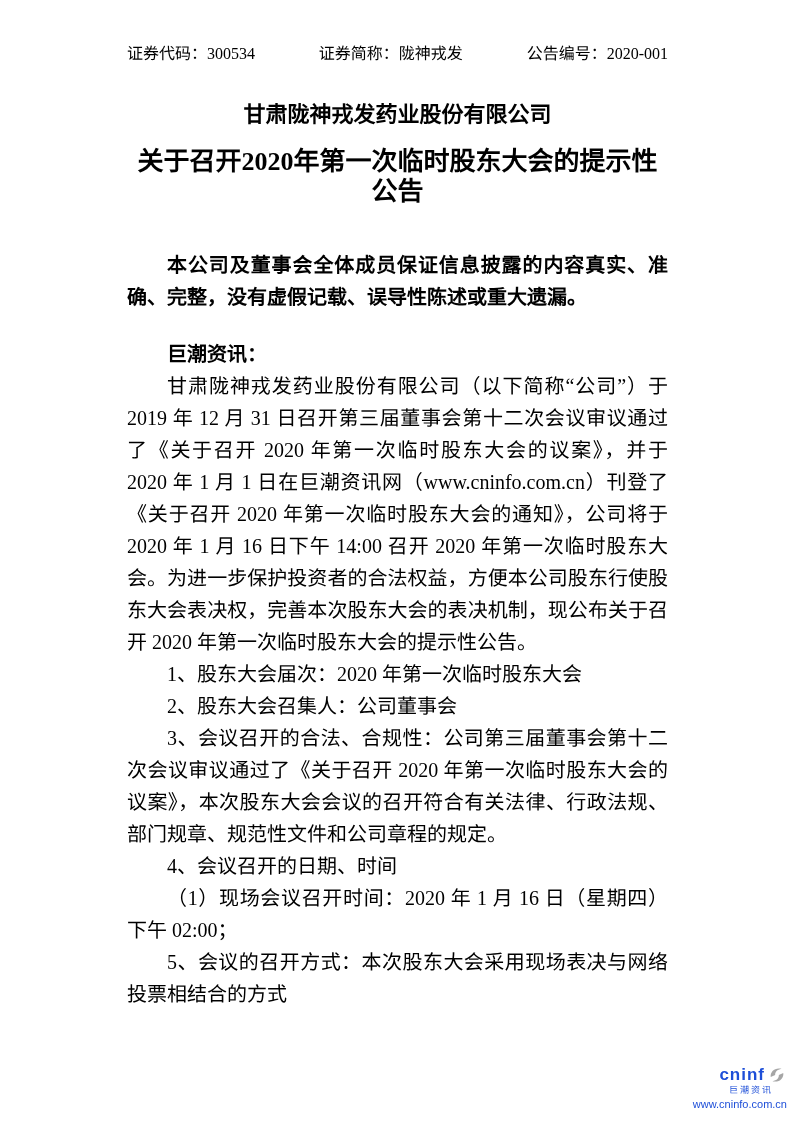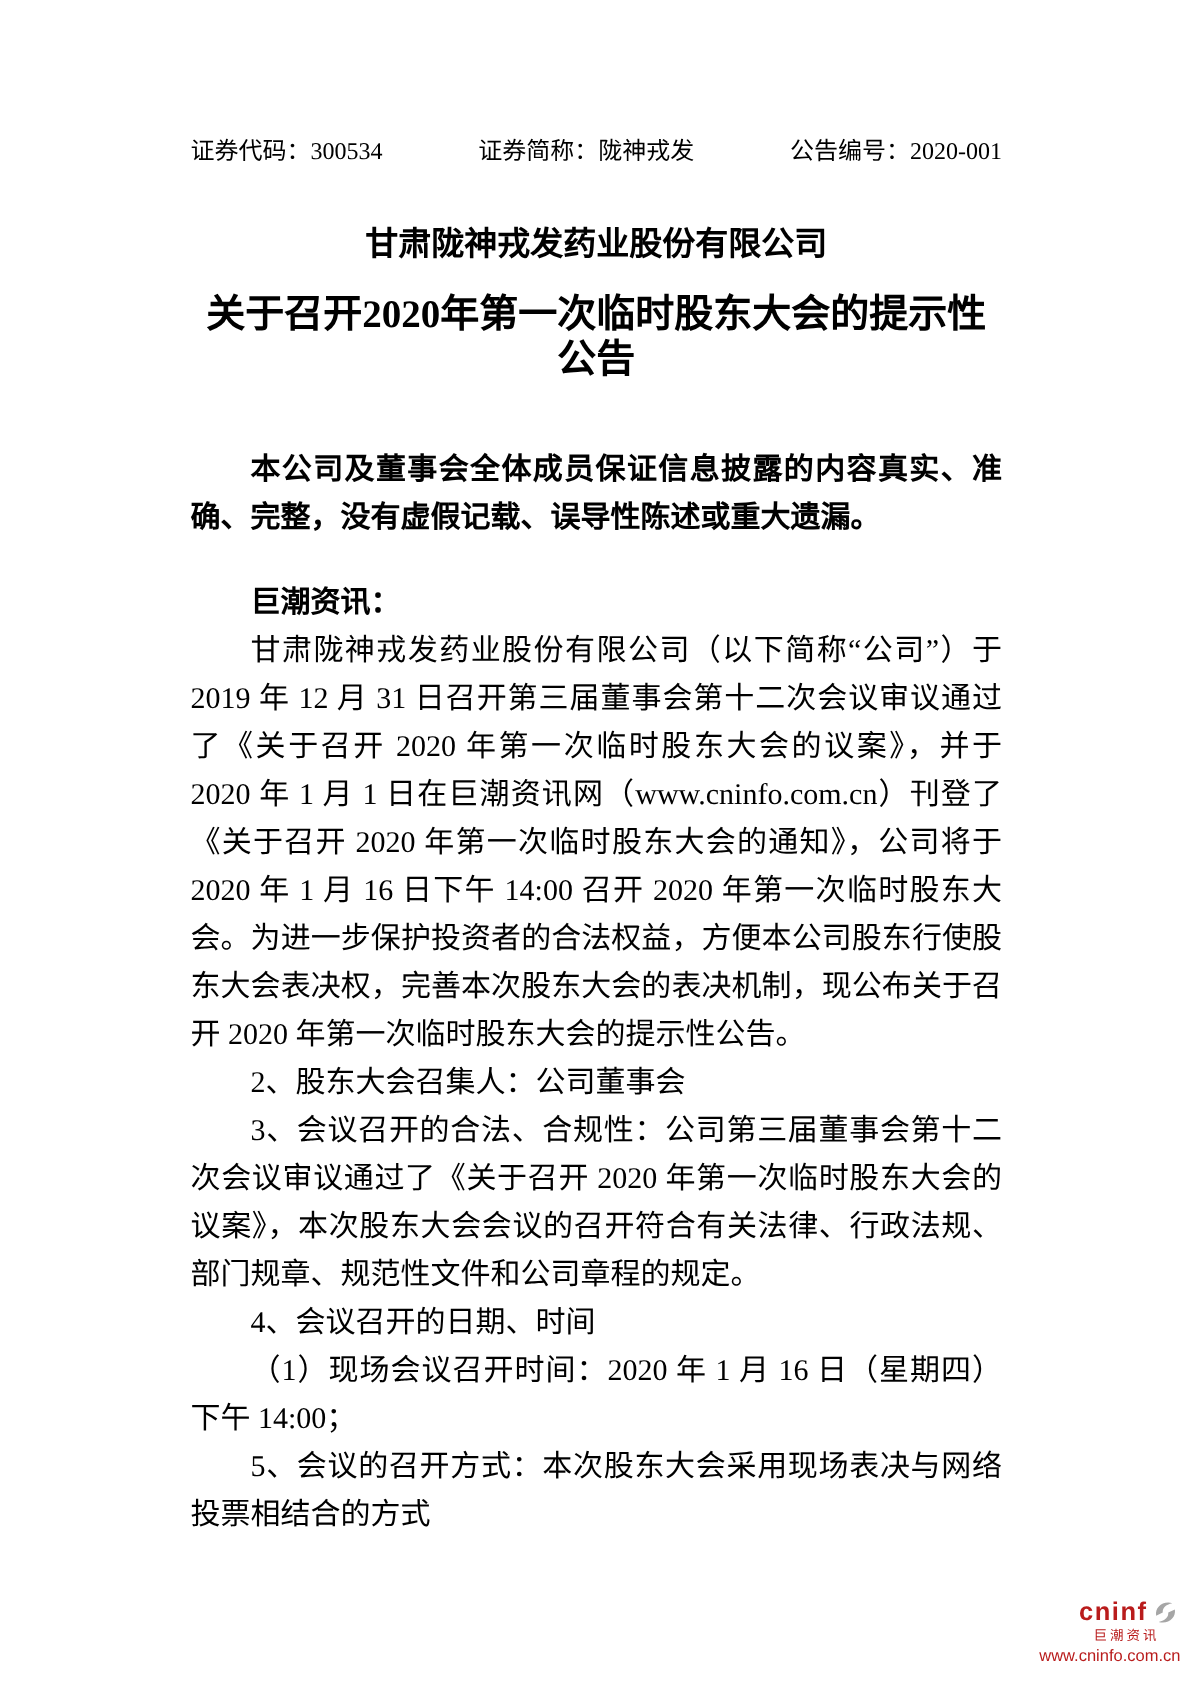--- a/index.html
+++ b/index.html
@@ -6,21 +6,21 @@
     margin: 0;
     padding: 0;
     background: #ffffff;
   }
   .page {
     position: relative;
     width: 793px;
     height: 1122px;
     background: #ffffff;
     box-sizing: border-box;
-    padding: 92px 125px 0 127px;
+    padding: 44px 125px 0 127px;
     font-family: "Liberation Serif", "DejaVu Serif", serif;
     color: #000000;
     overflow: hidden;
   }
   .header-row {
     display: flex;
     justify-content: space-between;
     align-items: baseline;
     font-size: 16px;
     line-height: 20px;
@@ -53,21 +53,21 @@
     margin-top: 42px !important;
   }
   .special-label {
     margin-top: 25px !important;
   }
   .watermark {
     position: absolute;
     right: 6px;
     bottom: 12px;
     text-align: right;
-    color: #b91c1c;
+    color: #1d4ed8;
     font-family: "Liberation Sans", "DejaVu Sans", sans-serif;
     line-height: 1.1;
   }
   .wm-top {
     display: flex;
     align-items: center;
     justify-content: flex-end;
     gap: 2px;
     font-size: 17px;
     font-weight: bold;
@@ -103,24 +103,25 @@
   <h1 class="title-line1">甘肃陇神戎发药业股份有限公司</h1>
   <h1 class="title-line2">关于召开2020年第一次临时股东大会的提示性公告</h1>
 
   <p class="body bold disclaimer">本公司及董事会全体成员保证信息披露的内容真实、准确、完整，没有虚假记载、误导性陈述或重大遗漏。</p>
 
   <p class="body bold special-label">巨潮资讯：</p>
 
   <p class="body">甘肃陇神戎发药业股份有限公司（以下简称“公司”）于 2019 年 12 月 31 日召开第三届董事会第十二次会议审议通过了《关于召开 2020 年第一次临时股东大会的议案》，并于 2020 年 1 月 1 日在巨潮资讯网（www.cninfo.com.cn）刊登了《关于召开 2020 年第一次临时股东大会的通知》，公司将于 2020 年 1 月 16 日下午 14:00 召开 2020 年第一次临时股东大会。为进一步保护投资者的合法权益，方便本公司股东行使股东大会表决权，完善本次股东大会的表决机制，现公布关于召开 2020 年第一次临时股东大会的提示性公告。</p>
 
 
+  <p class="body">1、股东大会届次：2020 年第一次临时股东大会</p>
   <p class="body">2、股东大会召集人：公司董事会</p>
   <p class="body">3、会议召开的合法、合规性：公司第三届董事会第十二次会议审议通过了《关于召开 2020 年第一次临时股东大会的议案》，本次股东大会会议的召开符合有关法律、行政法规、部门规章、规范性文件和公司章程的规定。</p>
   <p class="body">4、会议召开的日期、时间</p>
-  <p class="body">（1）现场会议召开时间：2020 年 1 月 16 日（星期四）下午 14:00；</p>
+  <p class="body">（1）现场会议召开时间：2020 年 1 月 16 日（星期四）下午 02:00；</p>
   <p class="body">5、会议的召开方式：本次股东大会采用现场表决与网络投票相结合的方式</p>
 
   <div class="watermark">
     <div class="wm-top">
       <span>cninf</span>
       <span class="swirl-icon">
         <svg viewBox="0 0 24 24" width="20" height="20" aria-hidden="true">
           <path d="M4.5 14.5 C3.5 8, 9.5 2.5, 17.5 4.5 C12 5.5, 9.5 8.5, 9.8 12 Z" fill="#a6a6a6"></path>
           <path d="M19.5 9.5 C20.5 16, 14.5 21.5, 6.5 19.5 C12 18.5, 14.5 15.5, 14.2 12 Z" fill="#a6a6a6"></path>
         </svg>

